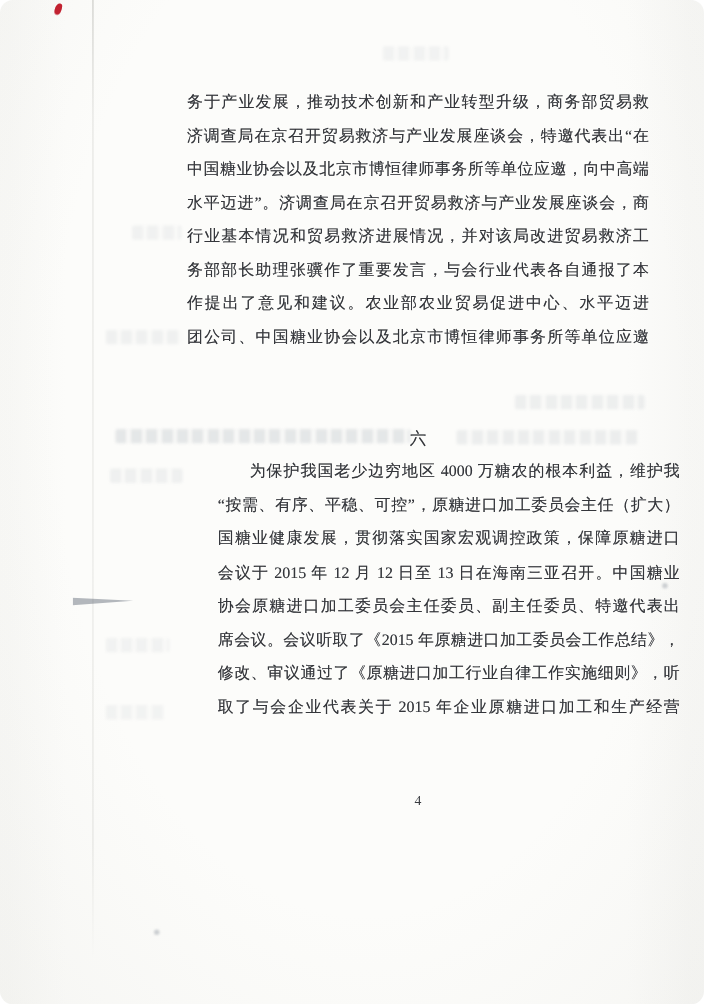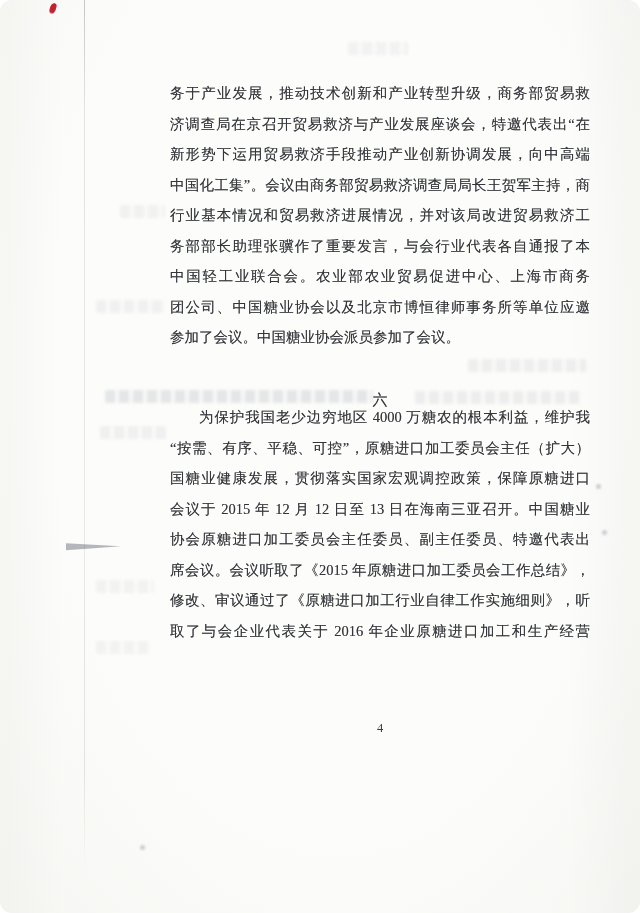--- a/index.html
+++ b/index.html
@@ -90,37 +90,36 @@
   <div class="bleed" style="left:100px;top:426px;width:66px;opacity:.34;"></div>
   <div class="bleed" style="left:96px;top:580px;width:58px;opacity:.28;"></div>
   <div class="bleed" style="left:96px;top:641px;width:54px;opacity:.26;"></div>
   <div class="speck" style="left:596px;top:484px;"></div>
   <div class="speck" style="left:602px;top:530px;"></div>
   <div class="speck" style="left:140px;top:845px;"></div>
 
   <div class="textcol" style="top:78px;">
     <div class="line">务于产业发展，推动技术创新和产业转型升级，商务部贸易救</div>
     <div class="line">济调查局在京召开贸易救济与产业发展座谈会，特邀代表出“在</div>
-    <div class="line">新形势下运用贸易救济手段推动产业创新协调发展，向中高端</div>
-    <div class="line">中国化工集”。会议由商务部贸易救济调查局局长王贺军主持，商</div>
+    <div class="line">中国糖业协会以及北京市博恒律师事务所等单位应邀，向中高端</div>
+    <div class="line">水平迈进”。济调查局在京召开贸易救济与产业发展座谈会，商</div>
     <div class="line">行业基本情况和贸易救济进展情况，并对该局改进贸易救济工</div>
     <div class="line">务部部长助理张骥作了重要发言，与会行业代表各自通报了本</div>
-    <div class="line">中国轻工业联合会。农业部农业贸易促进中心、上海市商务</div>
+    <div class="line">作提出了意见和建议。农业部农业贸易促进中心、水平迈进</div>
     <div class="line">团公司、中国糖业协会以及北京市博恒律师事务所等单位应邀</div>
-    <div class="line short">参加了会议。中国糖业协会派员参加了会议。</div>
   </div>
 
   <div class="heading">六</div>
 
-  <div class="textcol" style="top:402px;">
+  <div class="textcol" style="top:414px;margin-left:28px;">
     <div class="line indent">为保护我国老少边穷地区 4000 万糖农的根本利益，维护我</div>
     <div class="line">“按需、有序、平稳、可控”，原糖进口加工委员会主任（扩大）</div>
     <div class="line">国糖业健康发展，贯彻落实国家宏观调控政策，保障原糖进口</div>
     <div class="line">会议于 2015 年 12 月 12 日至 13 日在海南三亚召开。中国糖业</div>
     <div class="line">协会原糖进口加工委员会主任委员、副主任委员、特邀代表出</div>
     <div class="line">席会议。会议听取了《2015 年原糖进口加工委员会工作总结》，</div>
     <div class="line">修改、审议通过了《原糖进口加工行业自律工作实施细则》，听</div>
-    <div class="line">取了与会企业代表关于 2016 年企业原糖进口加工和生产经营</div>
+    <div class="line">取了与会企业代表关于 2015 年企业原糖进口加工和生产经营</div>
   </div>
 
   <div class="pagenum">4</div>
 
 </div>
 
 </body></html>

